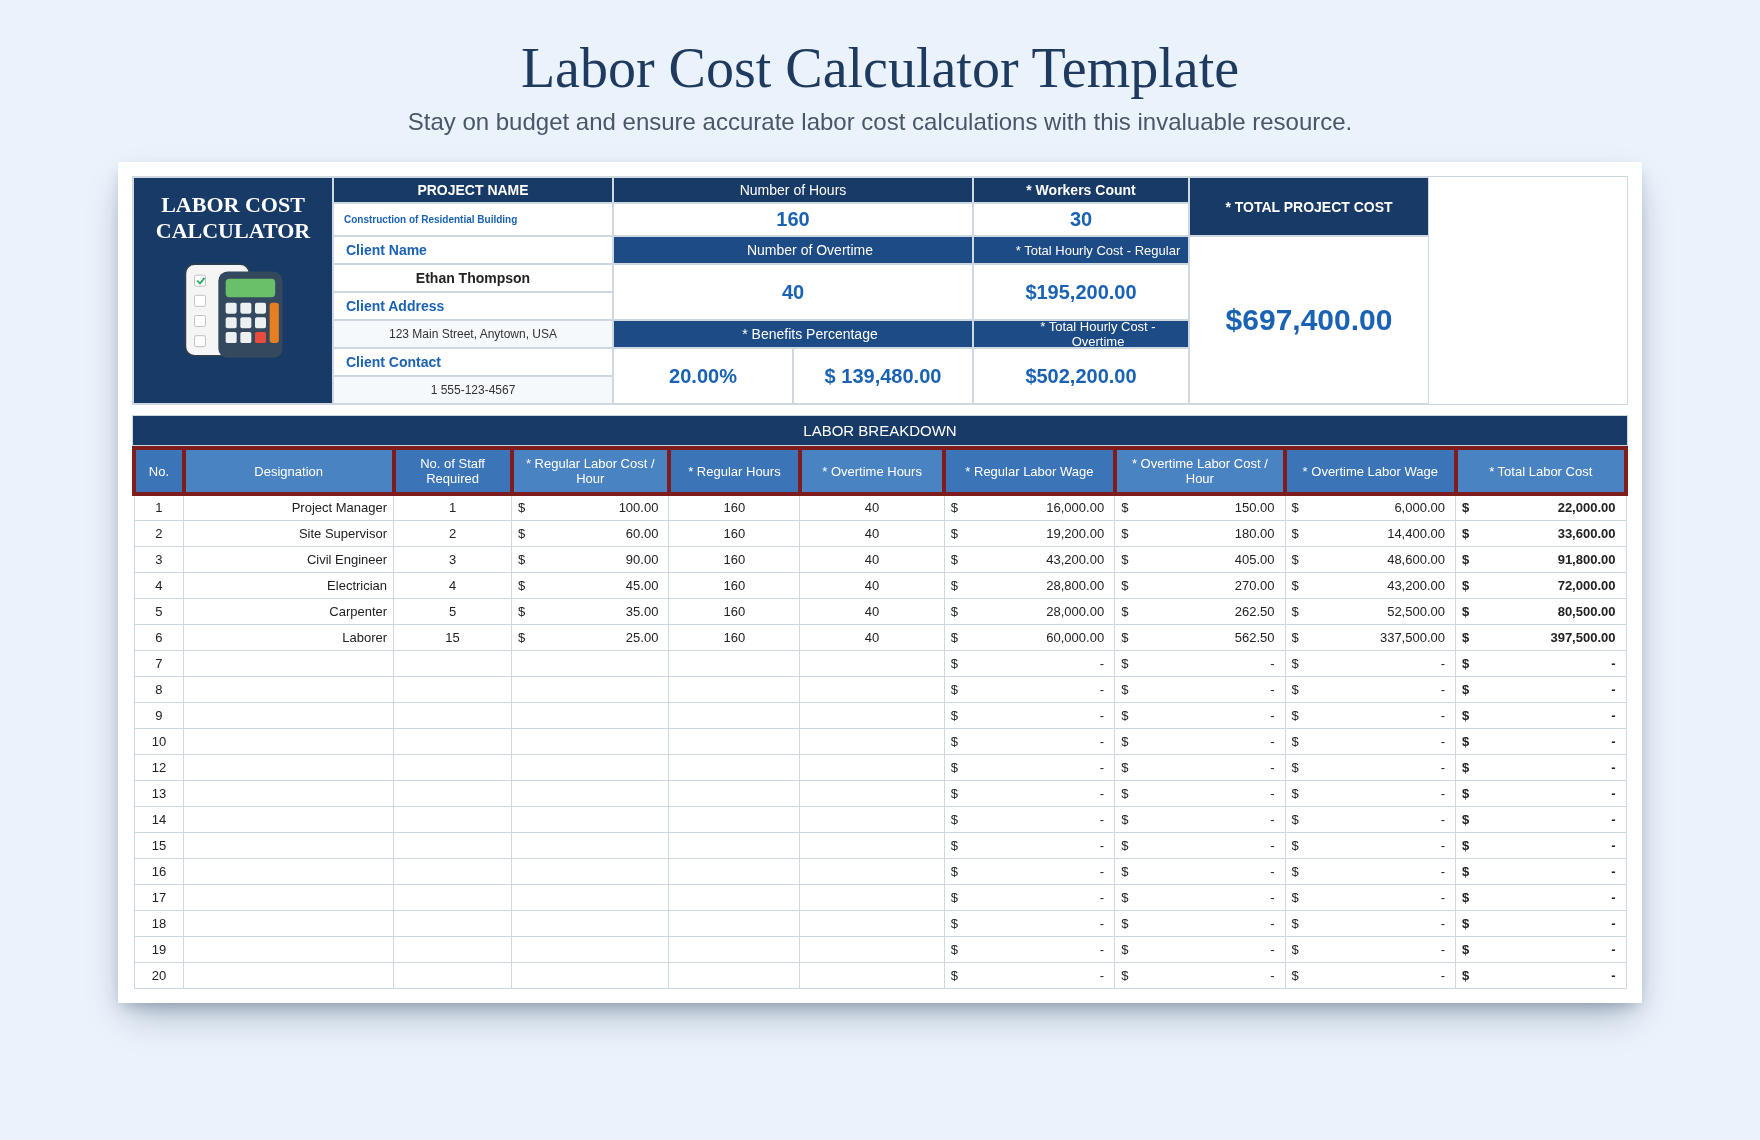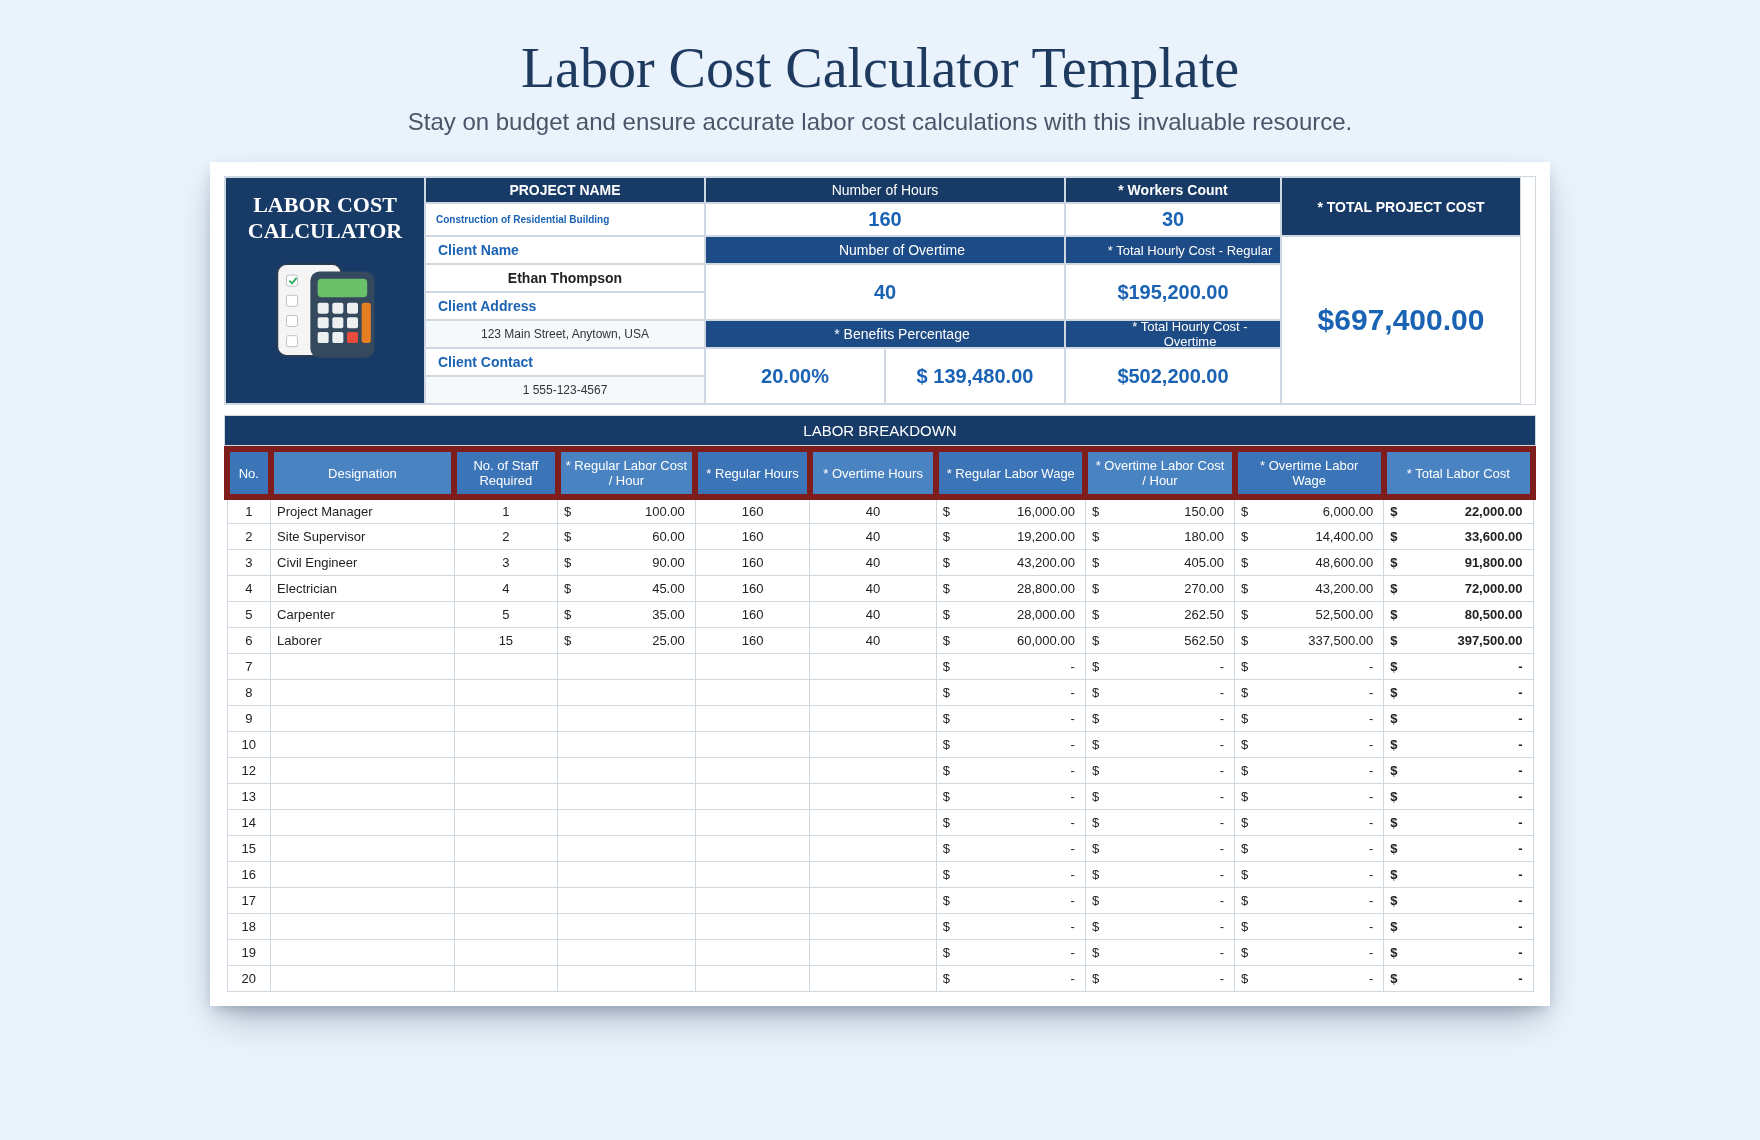--- a/index.html
+++ b/index.html
@@ -38,21 +38,21 @@
     font-weight: 400;
   }
   .page-sub {
     font-size: 24px;
     color: #4a5568;
     margin-bottom: 26px;
     text-align: center;
   }
   .sheet {
     background: #ffffff;
-    width: 1340px;
+    width: 1524px;
     box-shadow: 0 18px 36px -10px rgba(20,40,70,0.35), 0 6px 14px -4px rgba(20,40,70,0.25);
     padding: 14px;
   }
   
   .topwrap {
     display: grid;
     grid-template-columns: 200px 280px 200px 160px 216px 240px;
     border: 1px solid var(--grid);
   }
   .cell { border: 1px solid var(--grid); display:flex; align-items:center; justify-content:center; text-align:center; padding:4px 6px; font-size:15px; }
@@ -71,28 +71,28 @@
     border:1px solid var(--grid);
   }
   .title-cell .t { font-family: Georgia, serif; font-size:22px; font-weight:700; text-align:center; line-height:1.2;}
   .calc-icon { width:110px; height:110px; }
 
   
   .section-hdr { background: var(--navy); color:#fff; text-align:center; font-weight:400; padding:6px 0; font-size:15px; margin-top:10px; border:1px solid var(--grid);}
   table.break { width:100%; border-collapse: collapse; table-layout:fixed; font-size:14px;}
   table.break th {
     background: var(--header-blue);
-    color:#fff; font-weight:500; padding:6px 4px; border:6px solid #7f1d1d; font-size:13px;
+    color:#fff; font-weight:500; padding:6px 4px; border:4px solid #7f1d1d; font-size:13px;
   }
   table.break th:nth-child(even){ background: var(--header-blue2);}
   table.break td {
     border:1px solid var(--grid); padding:3px 6px; height:26px; font-size:13px; color:#222;
   }
   table.break td.num { text-align:center;}
-  table.break td.left { text-align:left;}
+  table.break td.left { text-align:right;}
   table.break td.money { text-align:right; padding-right:10px;}
   table.break td.moneycell { position:relative; padding-left:18px; text-align:right; padding-right:10px;}
   table.break td.moneycell::before { content:"$"; position:absolute; left:6px;}
   table.break td.bold { font-weight:700;}
   col.c-no{width:38px;} col.c-des{width:160px;} col.c-staff{width:90px;}
   col.c-rate{width:120px;} col.c-rh{width:100px;} col.c-oh{width:110px;}
   col.c-rw{width:130px;} col.c-orate{width:130px;} col.c-ow{width:130px;} col.c-tot{width:130px;}
 </style>
 </head>
 <body>

